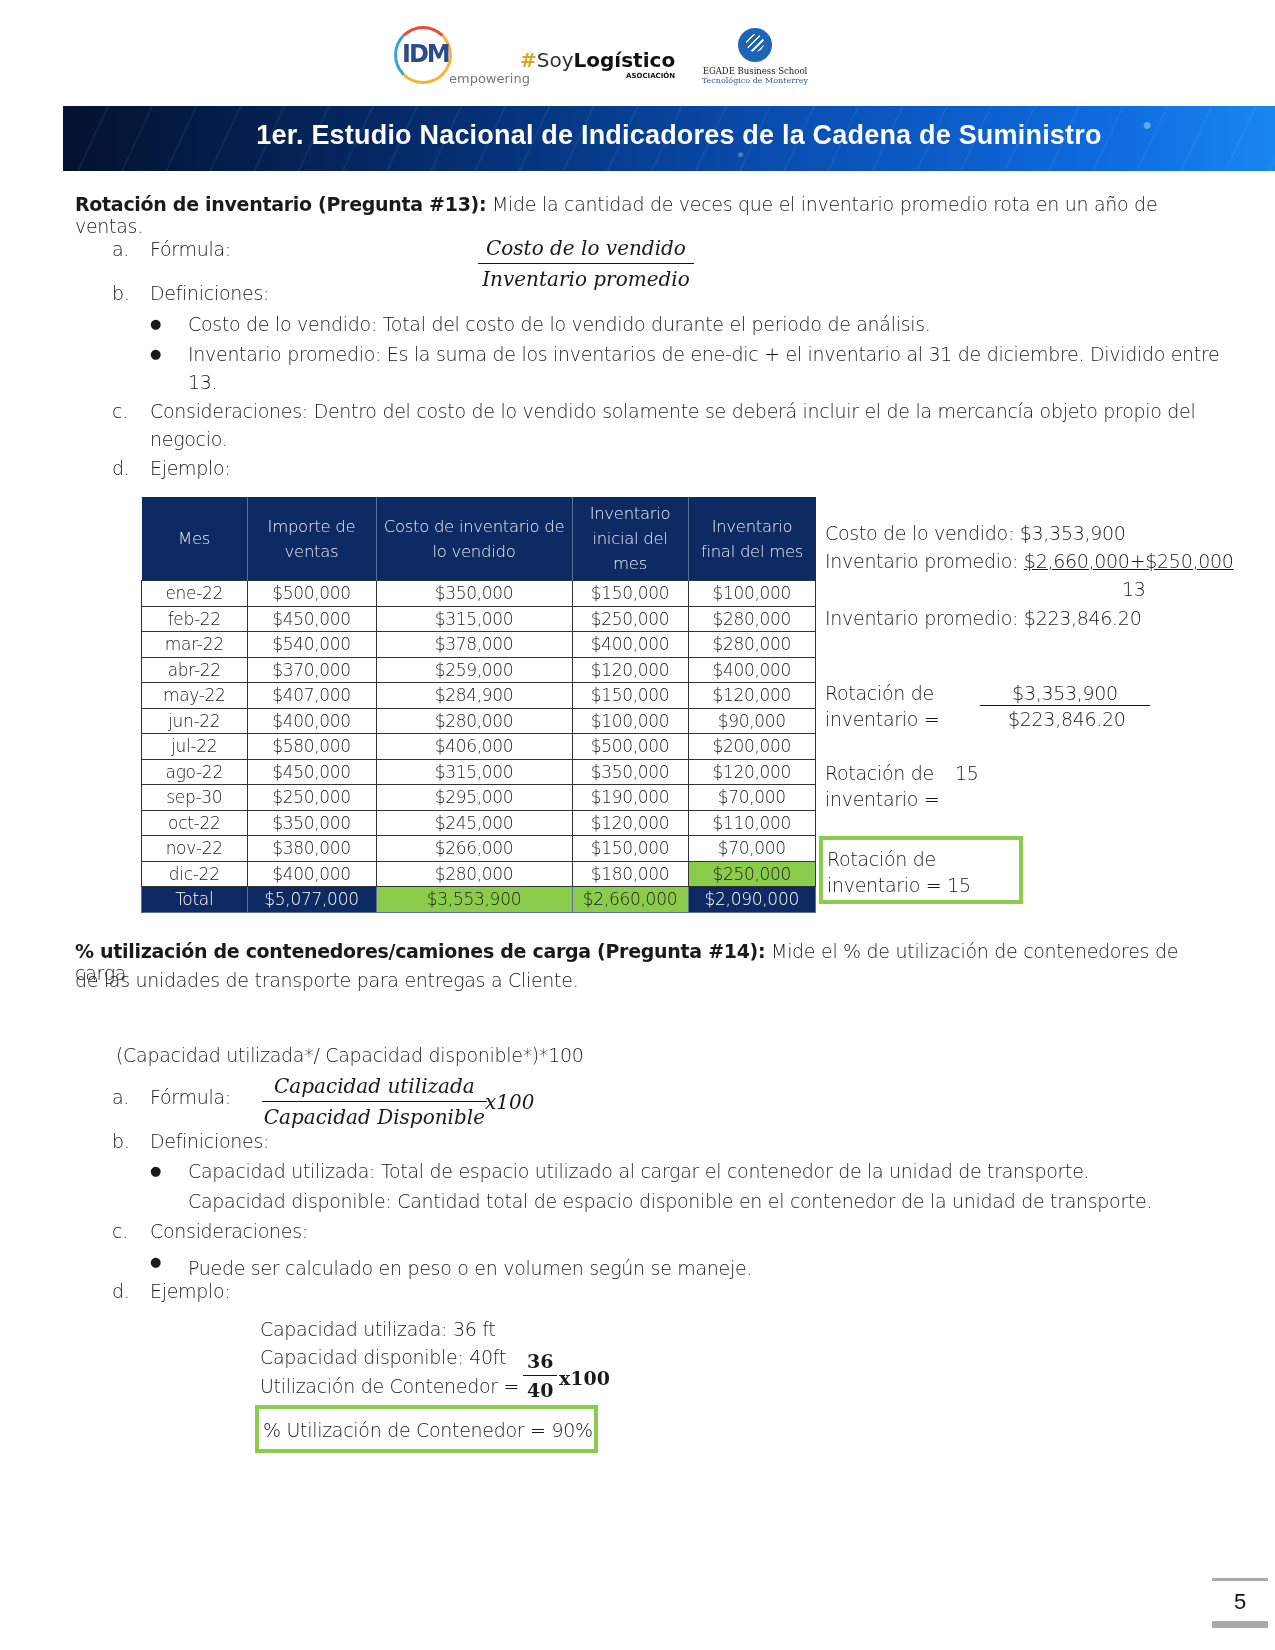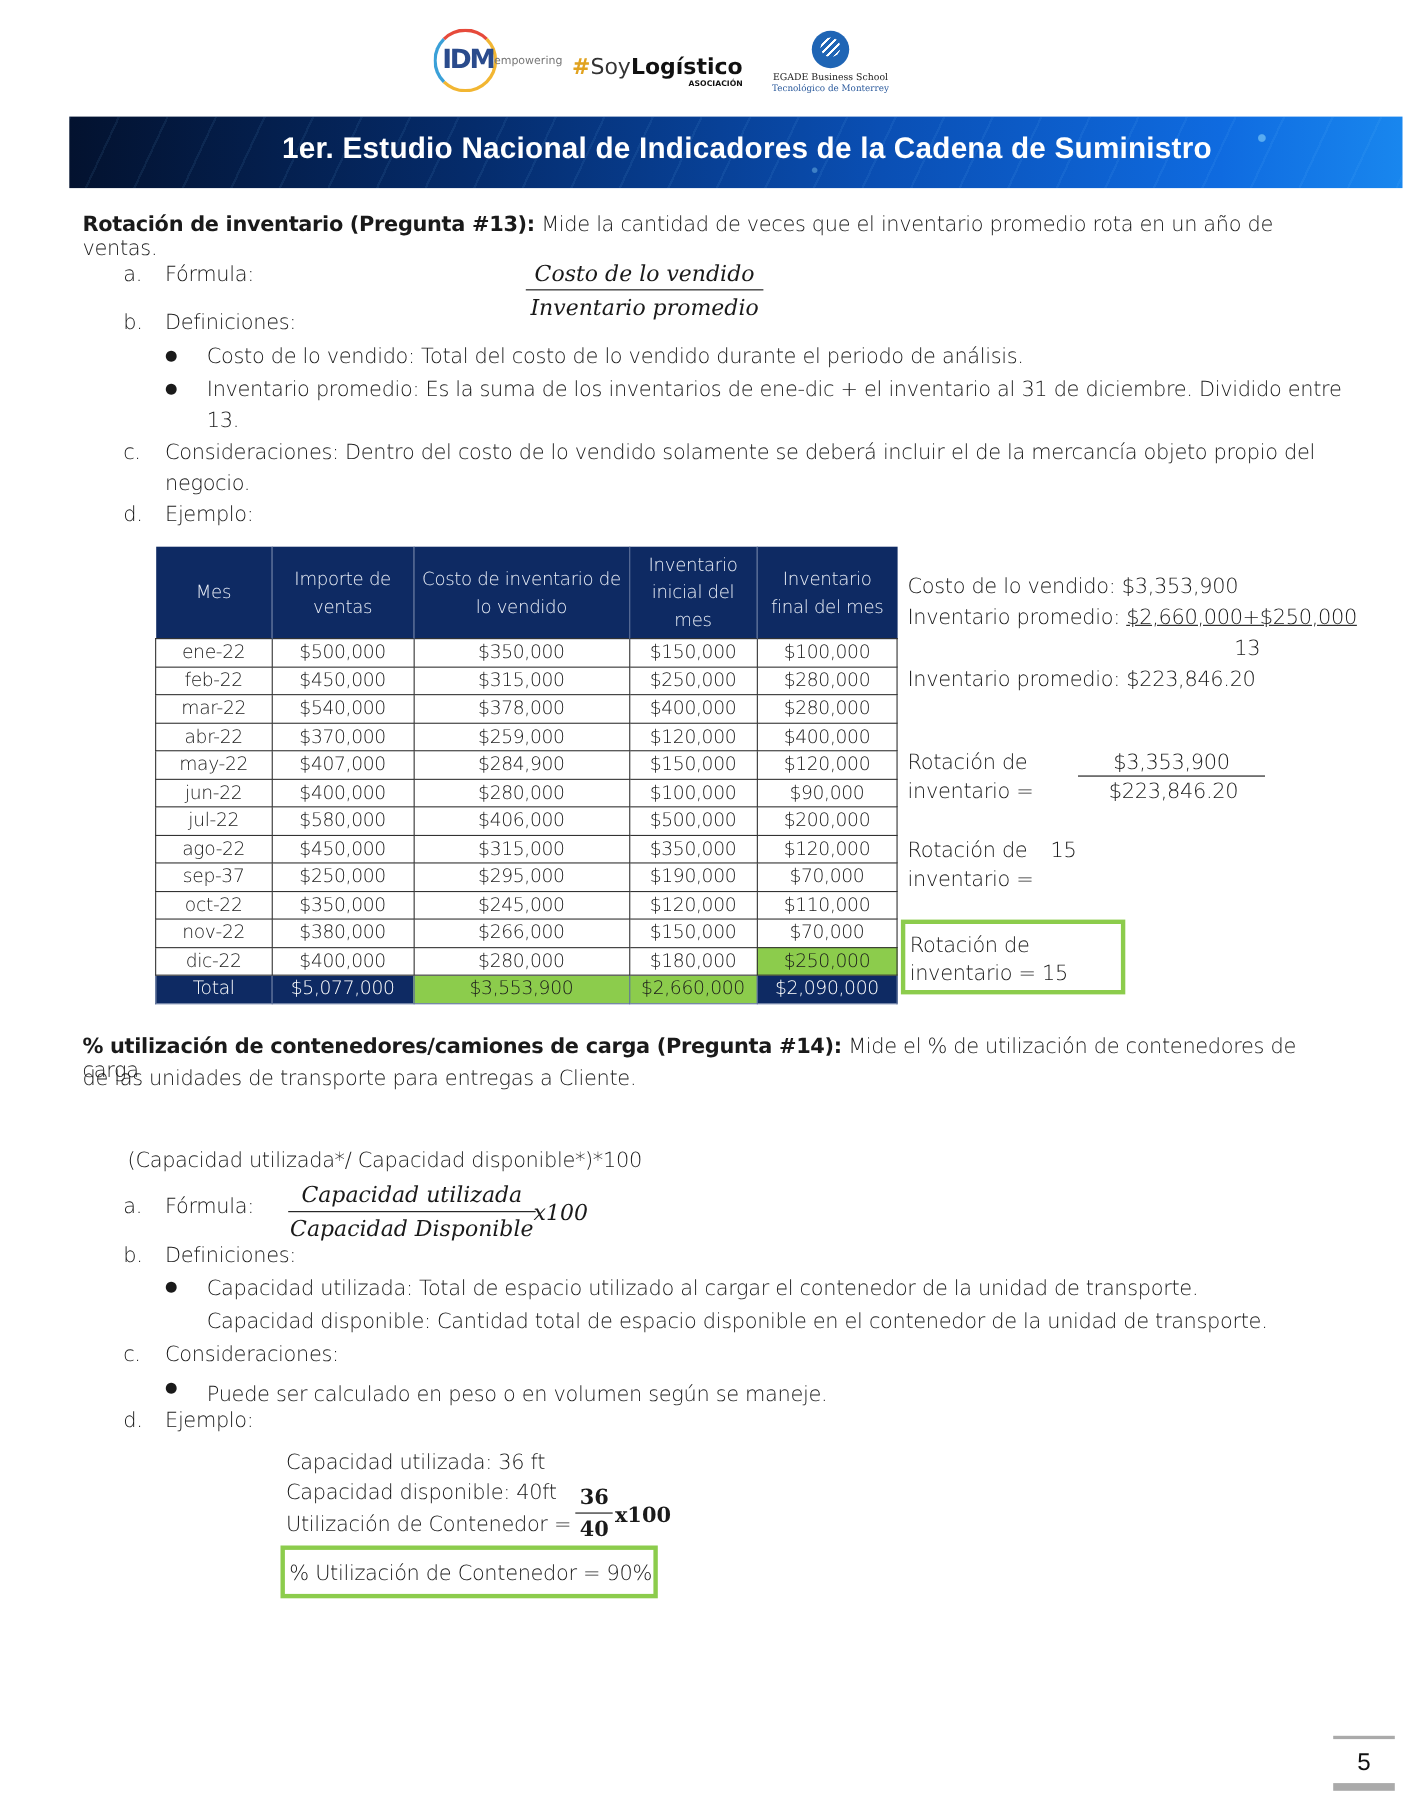--- a/index.html
+++ b/index.html
@@ -7,21 +7,21 @@
          font-family: "DejaVu Sans", sans-serif; color: #1a1a1a; }
   .abs { position: absolute; }
   .txt { font-size: 19px; font-weight: 300; letter-spacing: -0.3px; }
 
   
   .logo-ldm { left: 394px; top: 26px; width: 100px; height: 60px; }
   .ldm-ring { position:absolute; left:0; top:0; width:58px; height:58px; border-radius:50%;
               border:3px solid transparent;
               border-top-color:#e64a3b; border-right-color:#f2b632; border-bottom-color:#f2b632; border-left-color:#3aa0d8; box-sizing:border-box; }
   .ldm-text { position:absolute; left:8px; top:14px; font-family:"DejaVu Sans", sans-serif; font-weight:bold; font-size:24px; color:#2a4b8c; letter-spacing:-2px; }
-  .ldm-sub { position:absolute; left:55px; top:24px; font-size:10px; color:#777; }
+  .ldm-sub { position:absolute; left:55px; top:45px; font-size:13px; color:#777; }
   .logo-soy { left: 520px; top: 48px; font-size: 20px; }
   .soy-hash { color:#e1a320; font-weight:bold; }
   .soy-soy { color:#333; }
   .soy-log { color:#111; font-weight:bold; }
   .soy-sub { position:absolute; right:0; top:24px; font-size:7px; font-weight:bold; color:#111; }
   .logo-egade { left: 700px; top: 28px; width: 110px; text-align:center; }
   .egade-globe { width:34px; height:34px; border-radius:50%; background:#1f65b5; margin:0 auto; position:relative; }
   .egade-globe::after { content:""; position:absolute; left:8px; top:6px; width:18px; height:18px; border-radius:50%;
                         background: repeating-linear-gradient(135deg, #fff 0 2px, #1f65b5 2px 5px); }
   .egade-l1 { font-family:"DejaVu Serif", serif; font-size:8.5px; color:#222; margin-top:4px; }
@@ -172,21 +172,21 @@
         <td>$200,000</td>
       </tr>
       <tr>
         <td>ago-22</td>
         <td>$450,000</td>
         <td>$315,000</td>
         <td>$350,000</td>
         <td>$120,000</td>
       </tr>
       <tr>
-        <td>sep-37</td>
+        <td>sep-30</td>
         <td>$250,000</td>
         <td>$295,000</td>
         <td>$190,000</td>
         <td>$70,000</td>
       </tr>
       <tr>
         <td>oct-22</td>
         <td>$350,000</td>
         <td>$245,000</td>
         <td>$120,000</td>

